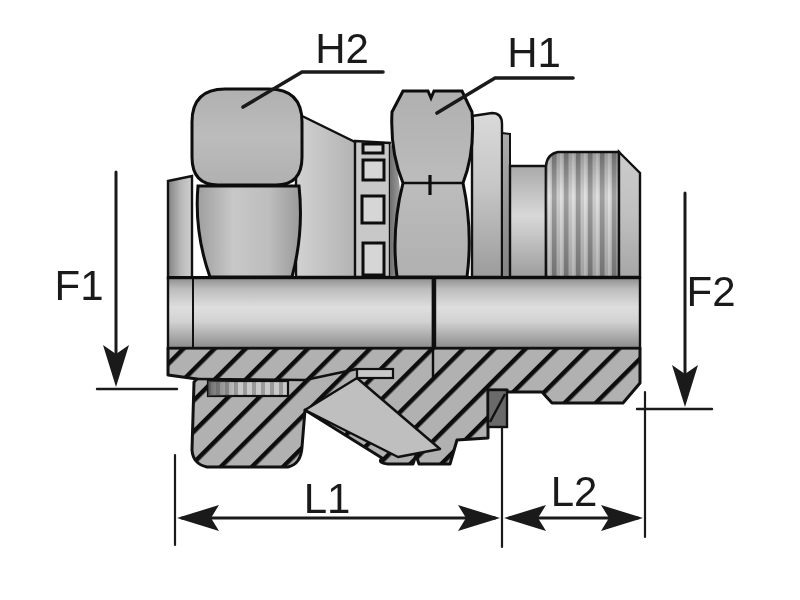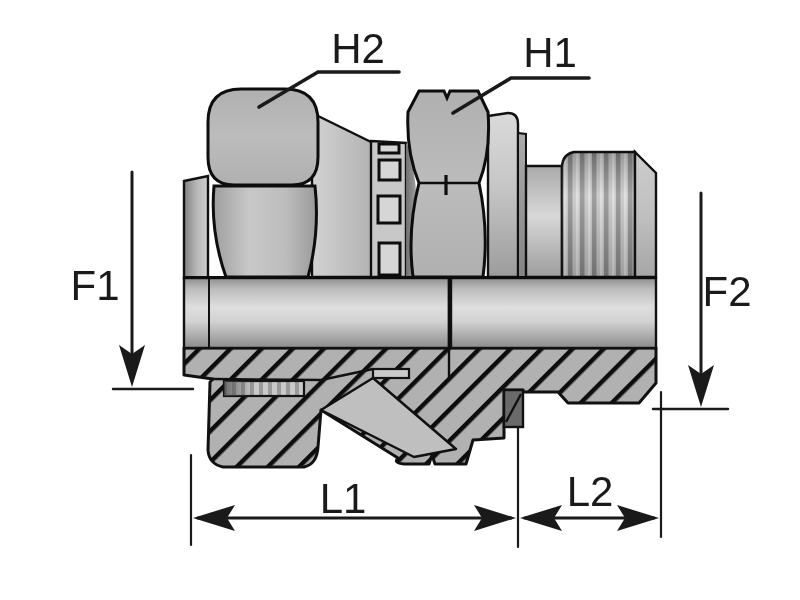--- a/index.html
+++ b/index.html
@@ -1,16 +1,16 @@
 <!DOCTYPE html>
 <html><head>
 <meta charset="utf-8">
 <style>
   html,body{margin:0;padding:0;background:#ffffff;width:800px;height:600px;overflow:hidden;}
-  #stage{width:720px;height:600px;position:relative;font-family:"Liberation Sans","DejaVu Sans",sans-serif;margin-left:16px;}
+  #stage{width:720px;height:600px;position:relative;font-family:"Liberation Sans","DejaVu Sans",sans-serif;}
   svg{display:block;}
   text.dim-label{
     font-family:"Liberation Sans","DejaVu Sans",sans-serif;
     font-size:42px;
     font-weight:400;
     fill:#1a1a1a;
   }
 </style>
 </head>
 <body>

